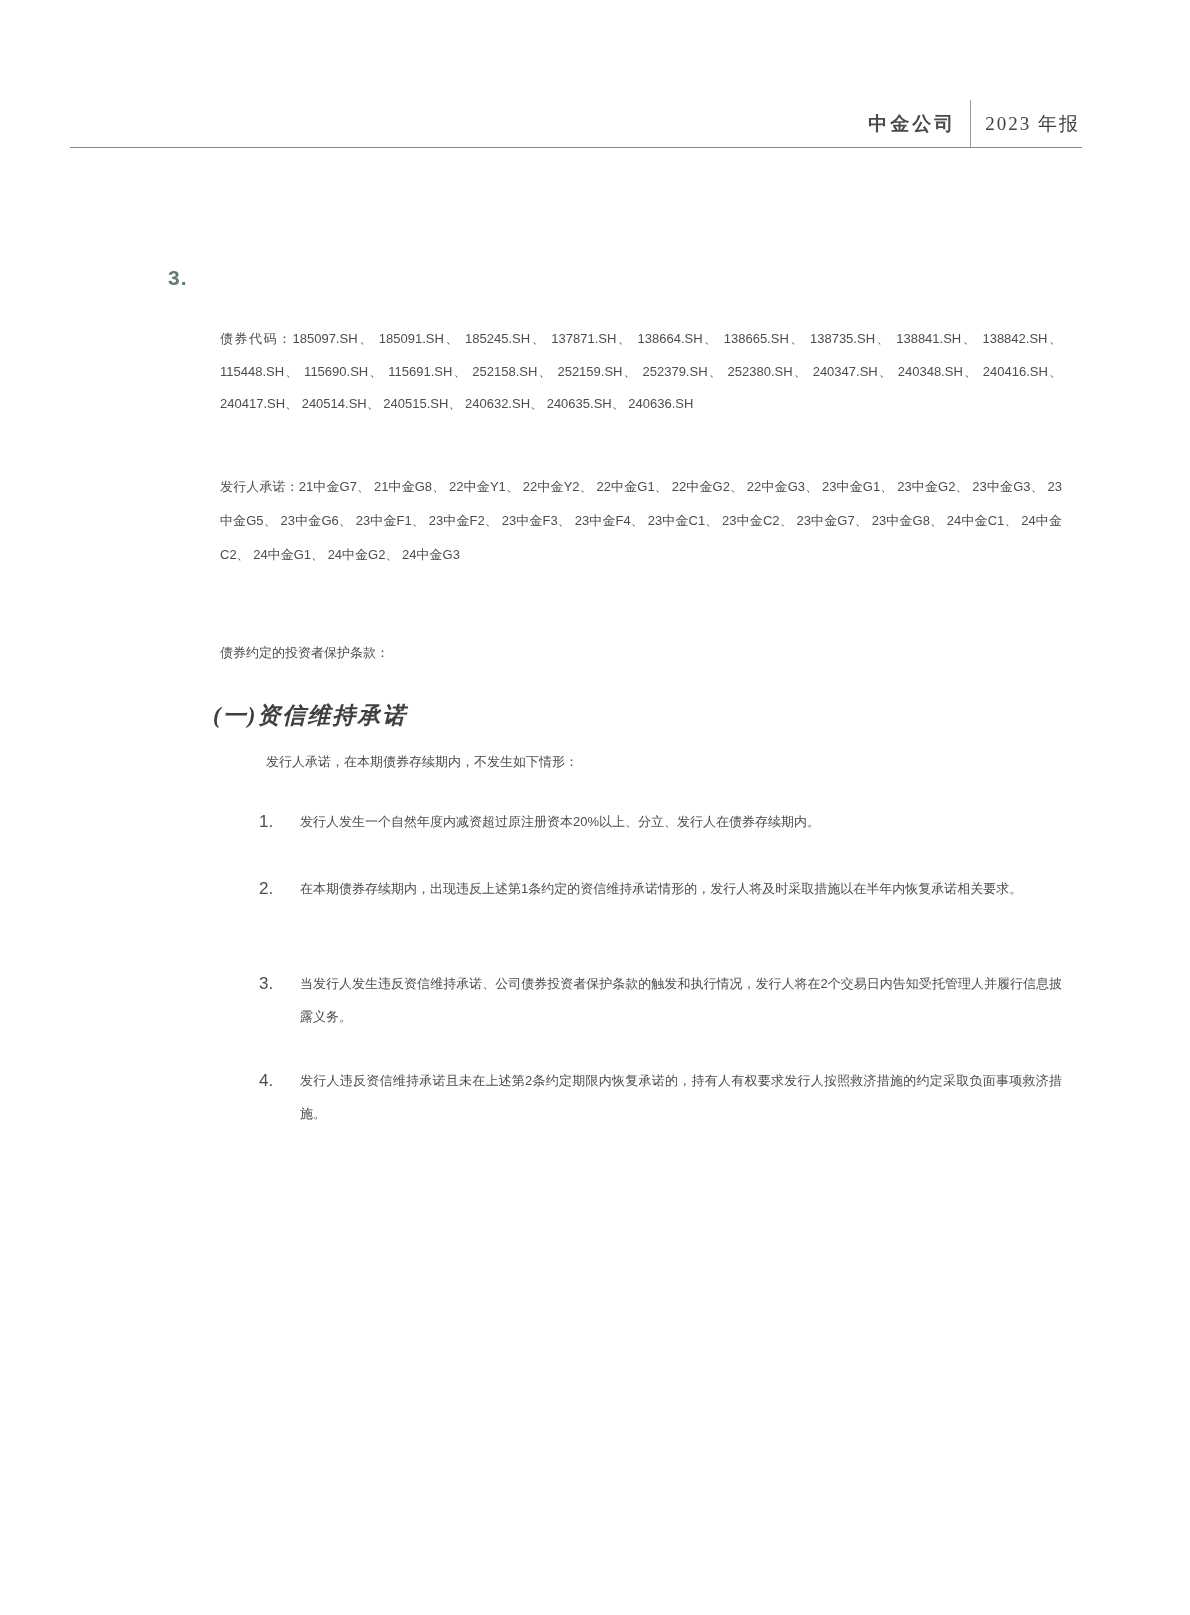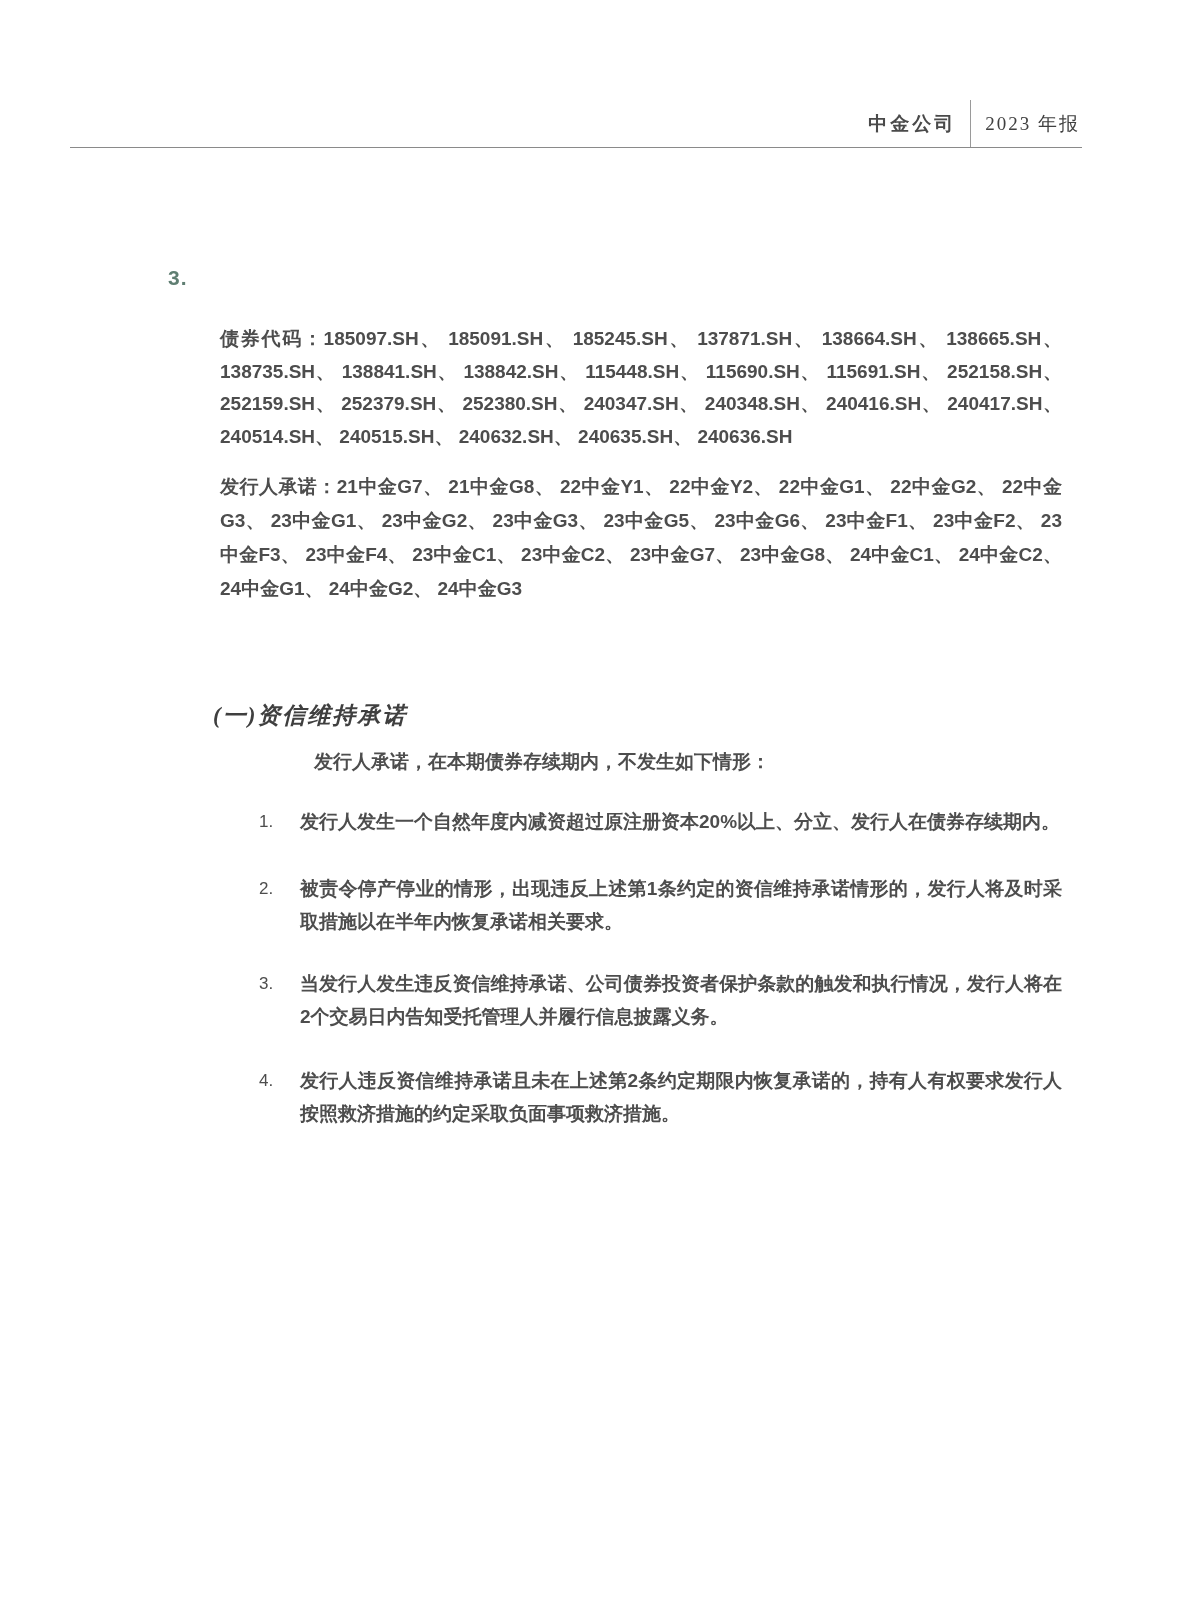--- a/index.html
+++ b/index.html
@@ -68,43 +68,42 @@
     color: #5f7e72;
     font-weight: 700;
     font-size: 21px;
     letter-spacing: 1px;
   }
   .section-number { width: 47px; }
 
   
   .body-text {
     color: #4d4d4d;
-    font-size: 19px;
+    font-size: 13px;
     line-height: 32.5px;
     text-align: justify;
     text-justify: inter-ideograph;
-    font-weight: bold;
   }
   .p-codes  { position: absolute; left: 220px; top: 323px; width: 842px; }
   .p-names  { position: absolute; left: 220px; top: 470px; width: 842px; line-height: 34px; }
   .p-clauses-intro { position: absolute; left: 220px; top: 637px; width: 842px; text-align: left; }
 
   
   .subsection-title {
     position: absolute;
     left: 213px;
     top: 700px;
     font-family: "Liberation Serif", serif;
     font-style: italic;
     font-weight: 700;
     font-size: 23px;
     color: #3f3f3f;
     letter-spacing: 2px;
   }
-  .p-promise { position: absolute; left: 266px; top: 746px; width: 796px; text-align: left; margin-left: 48px; }
+  .p-promise { position: absolute; left: 266px; top: 746px; width: 796px; text-align: left; }
 
   
   .clause-item {
     position: absolute;
     left: 259px;
     width: 803px;
     display: flex;
   }
   .clause-number {
     width: 41px;
@@ -145,33 +144,34 @@
   <div class="runhead-rule"></div>
 
   <div class="section-heading">
     <span class="section-number">3.</span>
   </div>
 
   <p class="body-text p-codes">债券代码：185097.SH、 185091.SH、 185245.SH、 137871.SH、 138664.SH、 138665.SH、 138735.SH、 138841.SH、 138842.SH、 115448.SH、 115690.SH、 115691.SH、 252158.SH、 252159.SH、 252379.SH、 252380.SH、 240347.SH、 240348.SH、 240416.SH、 240417.SH、 240514.SH、 240515.SH、 240632.SH、 240635.SH、 240636.SH</p>
 
   <p class="body-text p-names">发行人承诺：21中金G7、 21中金G8、 22中金Y1、 22中金Y2、 22中金G1、 22中金G2、 22中金G3、 23中金G1、 23中金G2、 23中金G3、 23中金G5、 23中金G6、 23中金F1、 23中金F2、 23中金F3、 23中金F4、 23中金C1、 23中金C2、 23中金G7、 23中金G8、 24中金C1、 24中金C2、 24中金G1、 24中金G2、 24中金G3</p>
 
+  <p class="body-text p-clauses-intro">债券约定的投资者保护条款：</p>
 
   <div class="subsection-title">(一)资信维持承诺</div>
 
   <p class="body-text p-promise">发行人承诺，在本期债券存续期内，不发生如下情形：</p>
 
   <div class="clause-item item-1">
     <span class="clause-number">1.</span>
     <span class="body-text clause-text">发行人发生一个自然年度内减资超过原注册资本20%以上、分立、发行人在债券存续期内。</span>
   </div>
 
   <div class="clause-item item-2">
     <span class="clause-number">2.</span>
-    <span class="body-text clause-text">被责令停产停业的情形，出现违反上述第1条约定的资信维持承诺情形的，发行人将及时采取措施以在半年内恢复承诺相关要求。</span>
+    <span class="body-text clause-text">在本期债券存续期内，出现违反上述第1条约定的资信维持承诺情形的，发行人将及时采取措施以在半年内恢复承诺相关要求。</span>
   </div>
 
   <div class="clause-item item-3">
     <span class="clause-number">3.</span>
     <span class="body-text clause-text">当发行人发生违反资信维持承诺、公司债券投资者保护条款的触发和执行情况，发行人将在2个交易日内告知受托管理人并履行信息披露义务。</span>
   </div>
 
   <div class="clause-item item-4">
     <span class="clause-number">4.</span>
     <span class="body-text clause-text">发行人违反资信维持承诺且未在上述第2条约定期限内恢复承诺的，持有人有权要求发行人按照救济措施的约定采取负面事项救济措施。</span>

